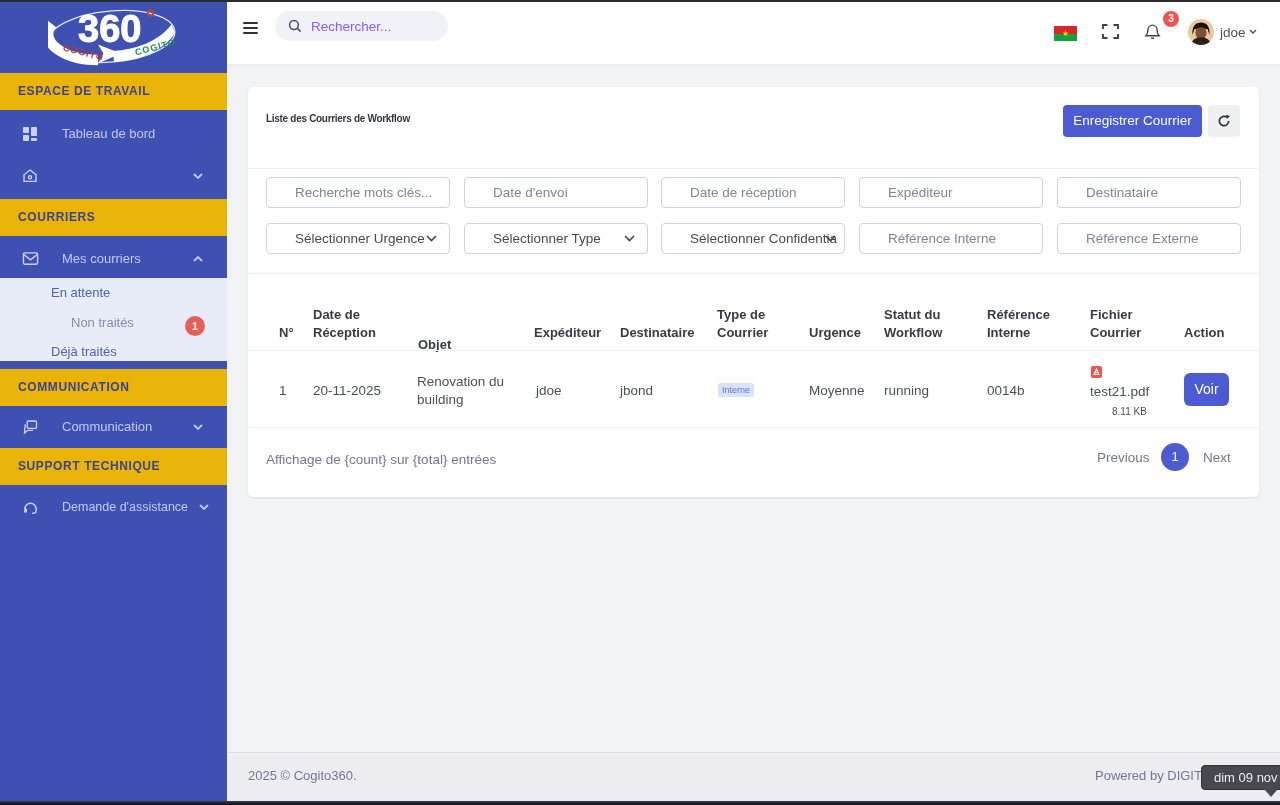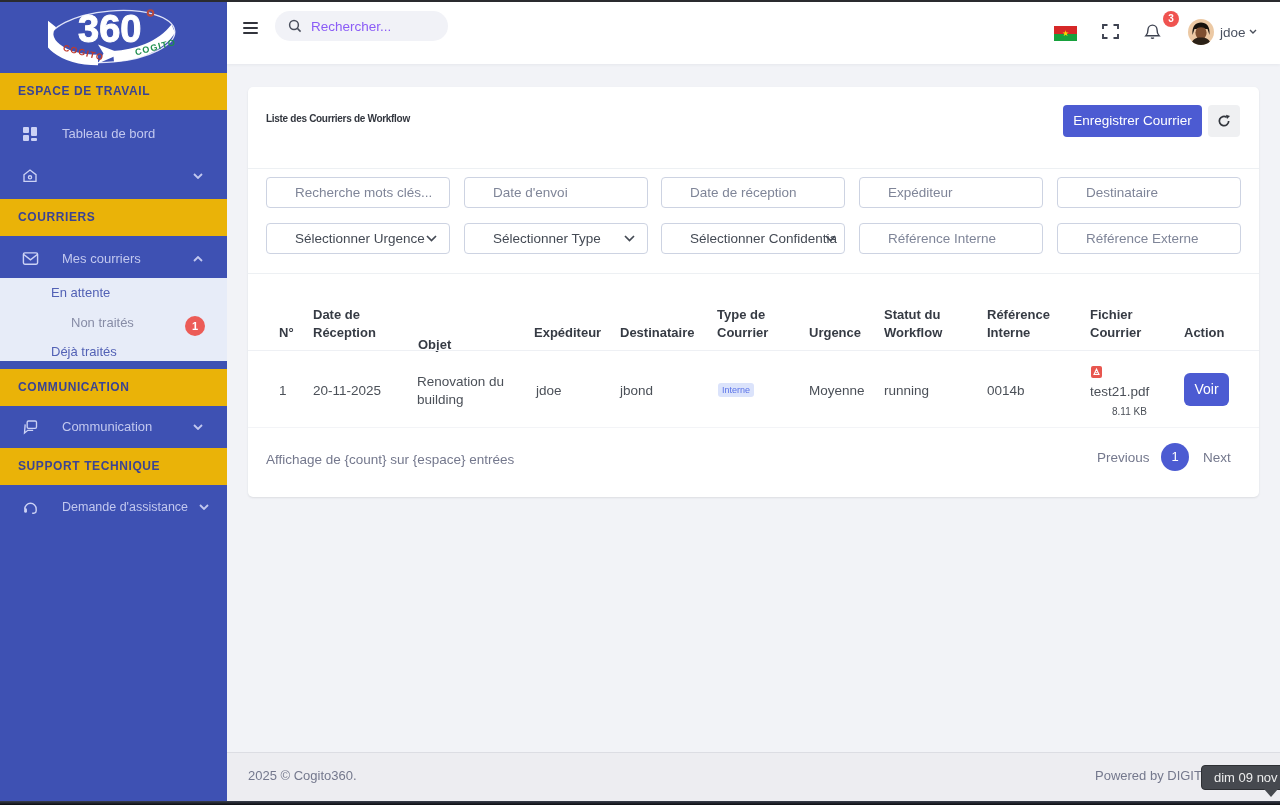--- a/index.html
+++ b/index.html
@@ -246,21 +246,21 @@
   <svg class="abs" style="left:1091px; top:366px;" width="11" height="12" viewBox="0 0 11 12">
     <rect x="0" y="0" width="11" height="12" rx="2" fill="#e8564f"></rect>
     <path d="M3 8.5 L5.5 3 L8 8.5 Z M4.6 6.8 L6.4 6.8" stroke="#ffffff" stroke-width="1.1" fill="none"></path>
   </svg>
   <div class="td" style="left:1090px; top:383px;">test21.pdf</div>
   <div class="td" style="left:1091px; top:403px; font-size:10px; color:#4b5058;margin-left:21px;">8.11 KB</div>
   <div id="btn-voir">Voir</div>
 
   <div class="hr" style="top:427px; background:#f3f4f7;"></div>
 
-  <div class="pgtext" style="left:266px; top:452px;">Affichage de {count} sur {espace} entrées</div>
+  <div class="pgtext" style="left:266px; top:452px;">Affichage de {count} sur {total} entrées</div>
   <div class="pgtext" style="left:1097px; top:450px;">Previous</div>
   <div id="pgcircle">1</div>
   <div class="pgtext" style="left:1203px; top:450px;text-align:right;">Next</div>
 
   <div id="footer"></div>
   <div class="ftext" style="left:248px;">2025 © Cogito360.</div>
   <div class="ftext" style="left:1095px;">Powered by DIGITAL</div>
   <div id="tooltip">dim 09 nov</div>
   <div id="tooltiptail"></div>
   <div id="bottomstrip"></div>

